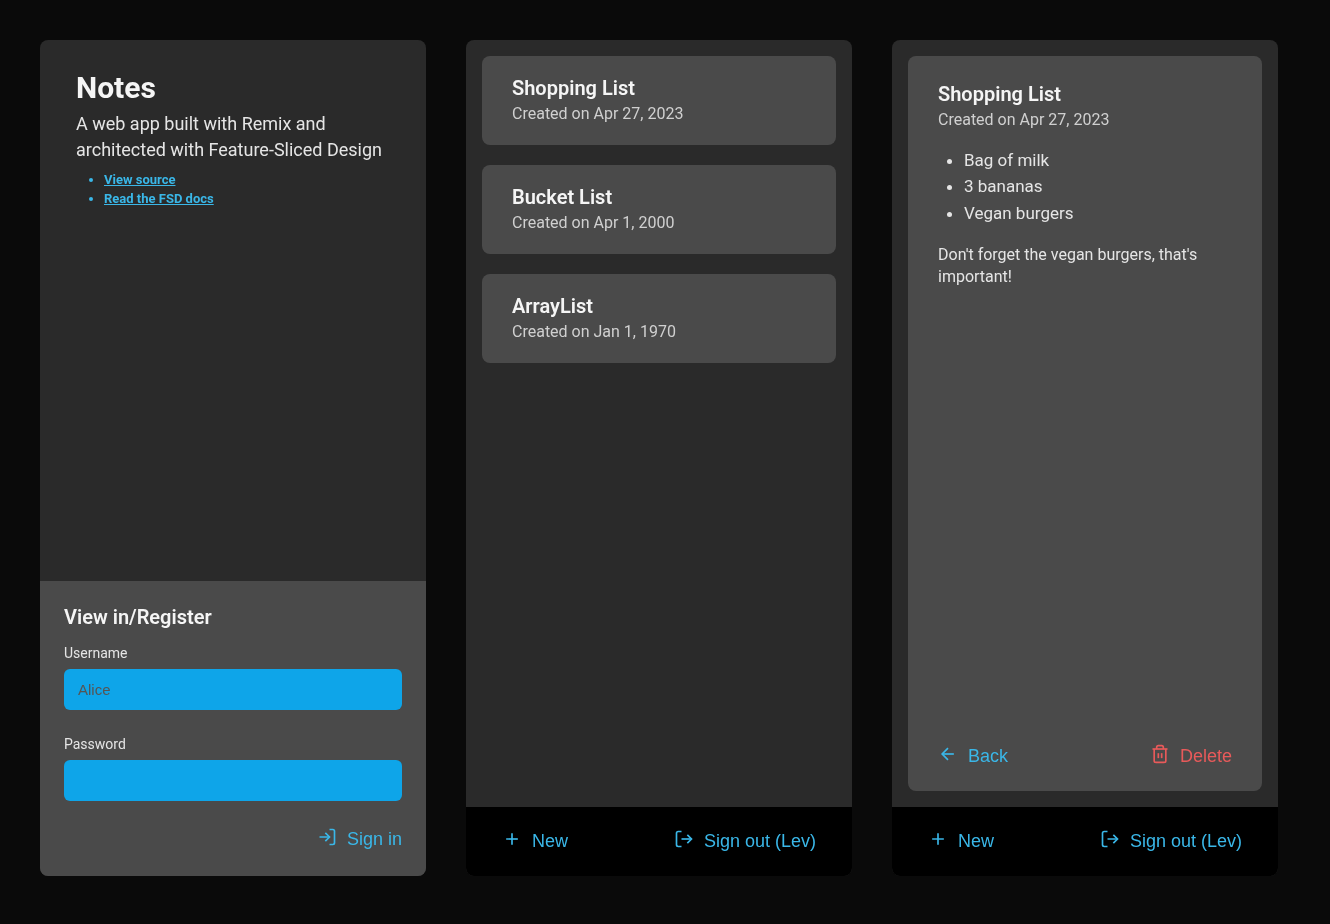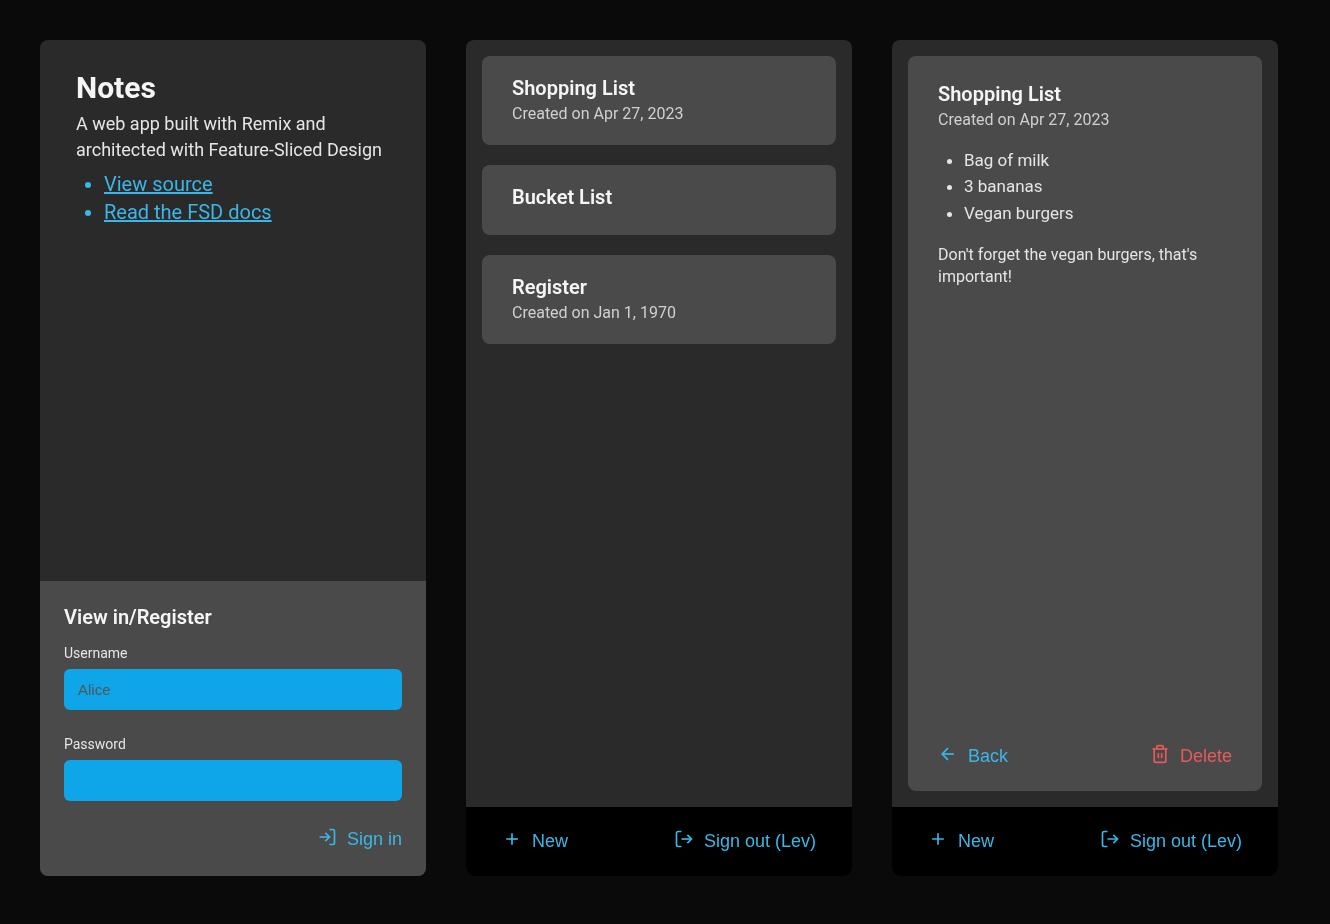--- a/index.html
+++ b/index.html
@@ -49,21 +49,22 @@
     }
     .links {
       list-style: disc;
       padding-left: 28px;
     }
     .links li::marker {
       color: #3ab7e8;
     }
     .links li {
       margin-bottom: 4px;
-      font-size: 20px;
+      font-size: 13px;
+      font-weight: bold;
     }
     .links a {
       color: #3ab7e8;
       text-decoration: underline;
     }
     .panel1 .panel-footer {
       background: #4a4a4a;
       padding: 24px;
     }
     .form-title {
@@ -215,23 +216,24 @@
 </div>
 
 <div class="panel panel2">
   <div class="panel-main">
     <div class="card clickable">
       <div class="card-title">Shopping List</div>
       <div class="card-meta">Created on Apr 27, 2023</div>
     </div>
     <div class="card clickable">
       <div class="card-title">Bucket List</div>
+      <div class="card-meta">Created on Apr 1, 2000</div>
     </div>
     <div class="card clickable">
-      <div class="card-title">Register</div>
+      <div class="card-title">ArrayList</div>
       <div class="card-meta">Created on Jan 1, 1970</div>
     </div>
   </div>
   <div class="panel-footer">
     <button class="btn">
       <span>
         <svg viewBox="0 0 24 24">
             <line x1="12" y1="5" x2="12" y2="19"></line>
             <line x1="5" y1="12" x2="19" y2="12"></line>
           </svg>

